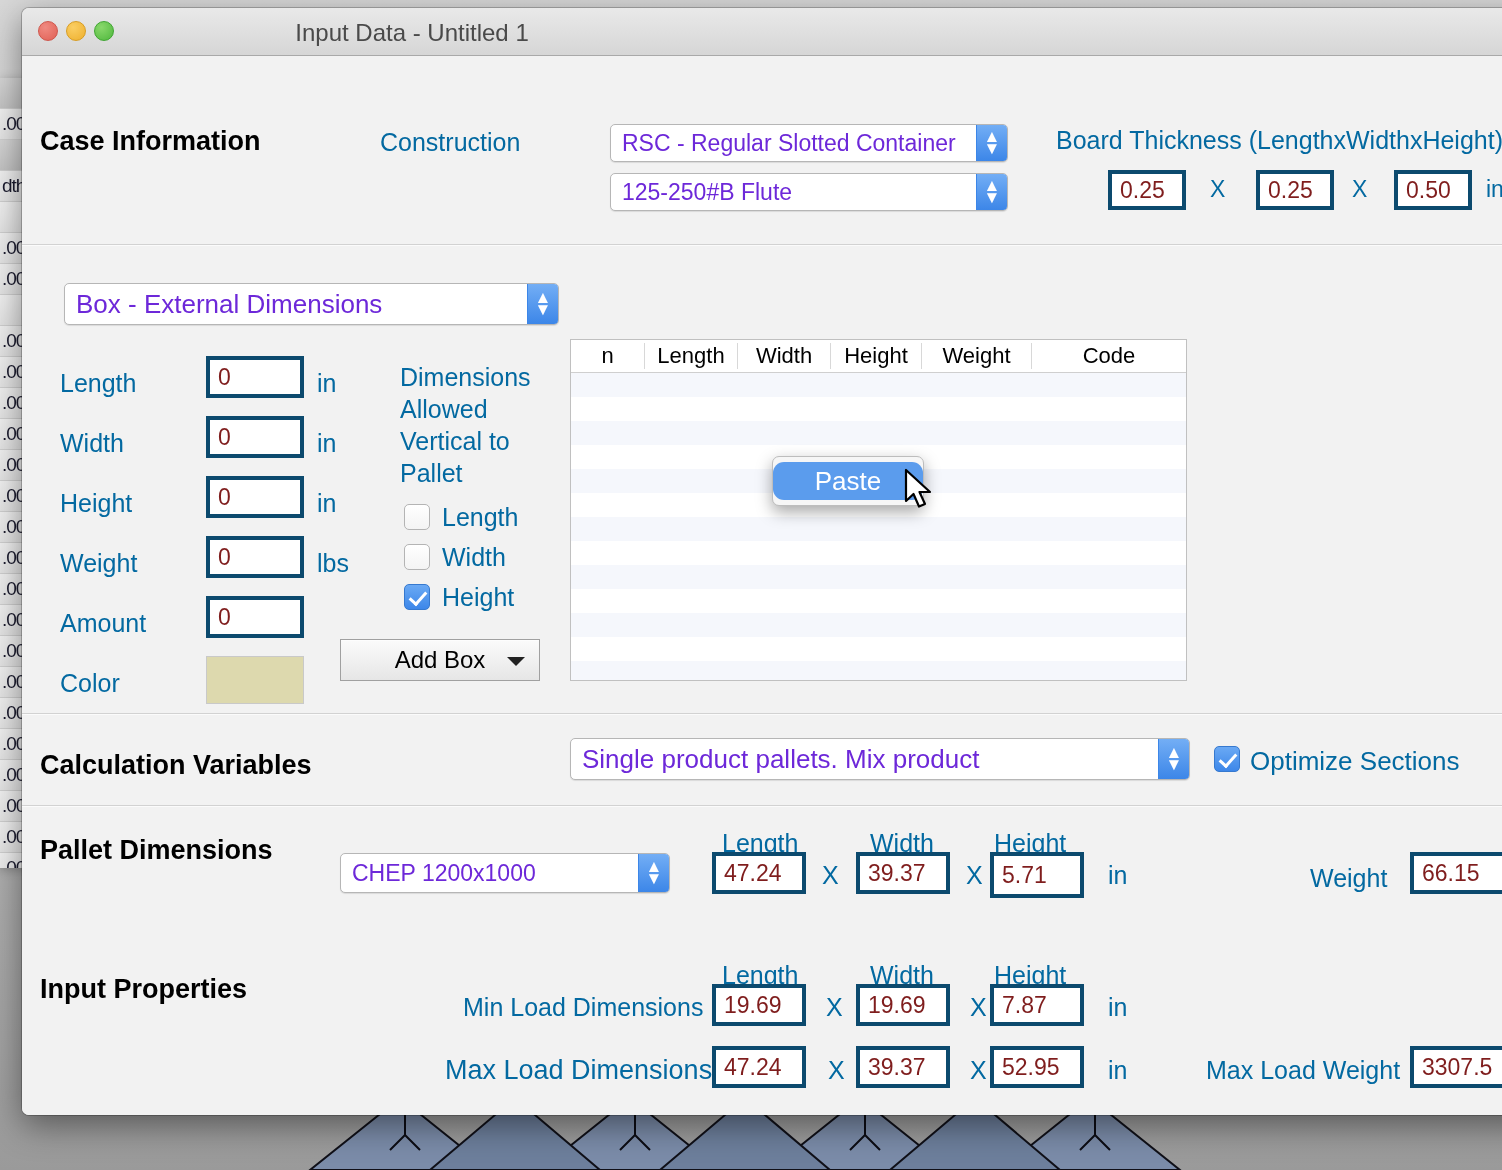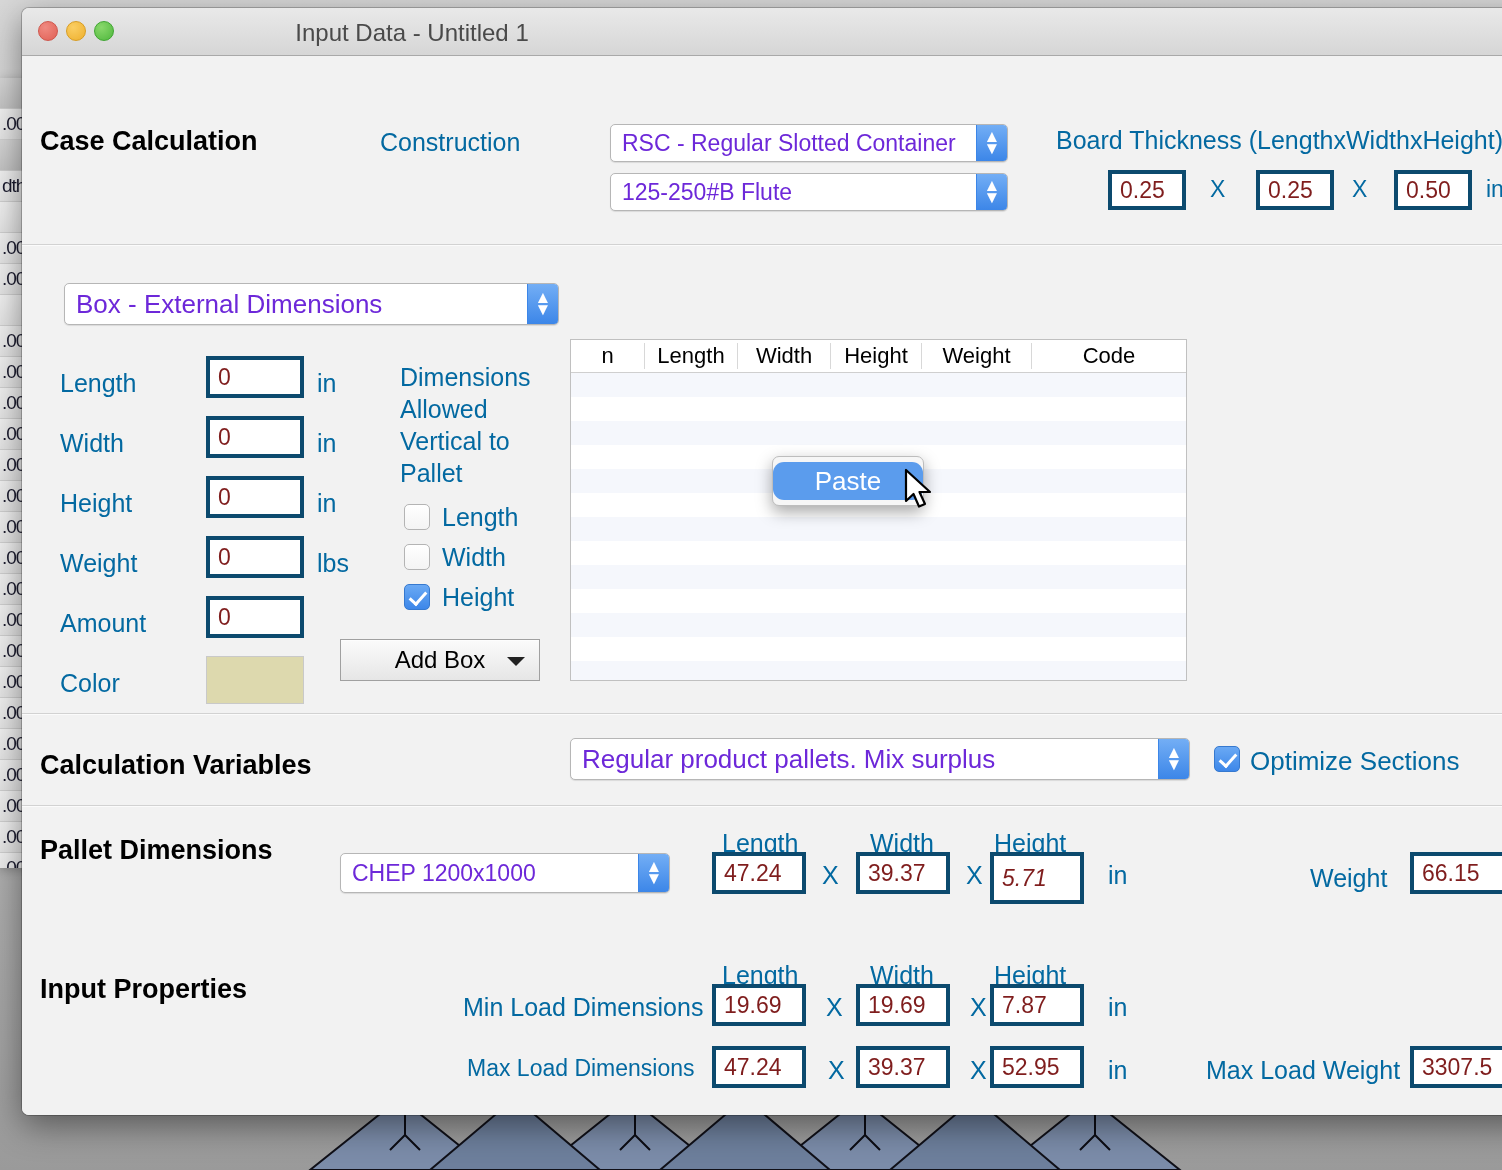--- a/index.html
+++ b/index.html
@@ -379,21 +379,21 @@
     <div id="traffic">
       <div class="dot red"></div>
       <div class="dot yellow"></div>
       <div class="dot green"></div>
     </div>
     <div id="window-title">Input Data - Untitled 1</div>
   </div>
 
   <div id="content">
 
-    <div class="h2" style="left:18px; top:70px;">Case Calculation</div>
+    <div class="h2" style="left:18px; top:70px;">Case Information</div>
 
     <div class="lbl" style="left:358px; top:72px; font-size:25px;">Construction</div>
 
     <div class="popup" style="left:588px; top:68px; width:398px;">
       <div class="ptext">RSC - Regular Slotted Container</div>
       <div class="parrow">
           <span>▲</span>
           <span>▼</span>
         </div>
     </div>
@@ -497,21 +497,21 @@
       <svg width="34" height="44" viewBox="0 0 34 44" xmlns="http://www.w3.org/2000/svg">
         <path d="M4,2 L4,33 L11.5,26 L17,38.5 L23,36 L17.5,24 L28,24 Z" fill="#ffffff" stroke="#000000" stroke-width="2.2" stroke-linejoin="round"></path>
       </svg>
     </div>
 
     <div class="hsep" style="top:657px;"></div>
 
     <div class="h2" style="left:18px; top:694px;">Calculation Variables</div>
 
     <div class="popup" style="left:548px; top:682px; width:620px; height:42px;">
-      <div class="ptext" style="font-size:26px;">Regular product pallets. Mix surplus</div>
+      <div class="ptext" style="font-size:26px;">Single product pallets. Mix product</div>
       <div class="parrow">
           <span>▲</span>
           <span>▼</span>
         </div>
     </div>
 
     <div class="cb on" style="left:1192px; top:690px;"></div>
     <div class="lbl" style="left:1228px; top:690px; font-size:26px;">Optimize Sections</div>
 
     <div class="hsep" style="top:749px;"></div>
@@ -527,41 +527,41 @@
     </div>
 
     <div class="lbl" style="left:700px; top:773px; font-size:25px;">Length</div>
     <div class="lbl" style="left:848px; top:773px; font-size:25px;">Width</div>
     <div class="lbl" style="left:972px; top:773px; font-size:25px;">Height</div>
 
     <div class="field" style="left:690px; top:796px; width:94px; height:42px;">47.24</div>
     <div class="lbl" style="left:800px; top:805px; font-size:25px;">X</div>
     <div class="field" style="left:834px; top:796px; width:94px; height:42px;">39.37</div>
     <div class="lbl" style="left:944px; top:805px; font-size:25px;">X</div>
-    <div class="field" style="left:968px; top:796px; width:94px; height:52px;font-style:italic;">5.71</div>
+    <div class="field" style="left:968px; top:796px; width:94px; height:46px;">5.71</div>
     <div class="lbl" style="left:1086px; top:805px; font-size:25px;">in</div>
 
     <div class="lbl" style="left:1288px; top:808px; font-size:25px;">Weight</div>
     <div class="field" style="left:1388px; top:796px; width:104px; height:42px;">66.15</div>
 
     <div class="h2" style="left:18px; top:918px;">Input Properties</div>
 
     <div class="lbl" style="left:700px; top:905px; font-size:25px;">Length</div>
     <div class="lbl" style="left:848px; top:905px; font-size:25px;">Width</div>
     <div class="lbl" style="left:972px; top:905px; font-size:25px;">Height</div>
 
     <div class="lbl" style="left:441px; top:937px; font-size:25px;">Min Load Dimensions</div>
     <div class="field" style="left:690px; top:928px; width:94px; height:42px;">19.69</div>
     <div class="lbl" style="left:804px; top:937px; font-size:25px;">X</div>
     <div class="field" style="left:834px; top:928px; width:94px; height:42px;">19.69</div>
     <div class="lbl" style="left:948px; top:937px; font-size:25px;">X</div>
     <div class="field" style="left:968px; top:928px; width:94px; height:42px;">7.87</div>
     <div class="lbl" style="left:1086px; top:937px; font-size:25px;">in</div>
 
-    <div class="lbl" style="left:445px; top:999px; font-size:23px;">Max Load Dimensions</div>
+    <div class="lbl" style="left:423px; top:999px; font-size:27px;">Max Load Dimensions</div>
     <div class="field" style="left:690px; top:990px; width:94px; height:42px;">47.24</div>
     <div class="lbl" style="left:806px; top:1000px; font-size:25px;">X</div>
     <div class="field" style="left:834px; top:990px; width:94px; height:42px;">39.37</div>
     <div class="lbl" style="left:948px; top:1000px; font-size:25px;">X</div>
     <div class="field" style="left:968px; top:990px; width:94px; height:42px;">52.95</div>
     <div class="lbl" style="left:1086px; top:1000px; font-size:25px;">in</div>
 
     <div class="lbl" style="left:1184px; top:1000px; font-size:25px;">Max Load Weight</div>
     <div class="field" style="left:1388px; top:990px; width:110px; height:42px;">3307.5</div>
 

